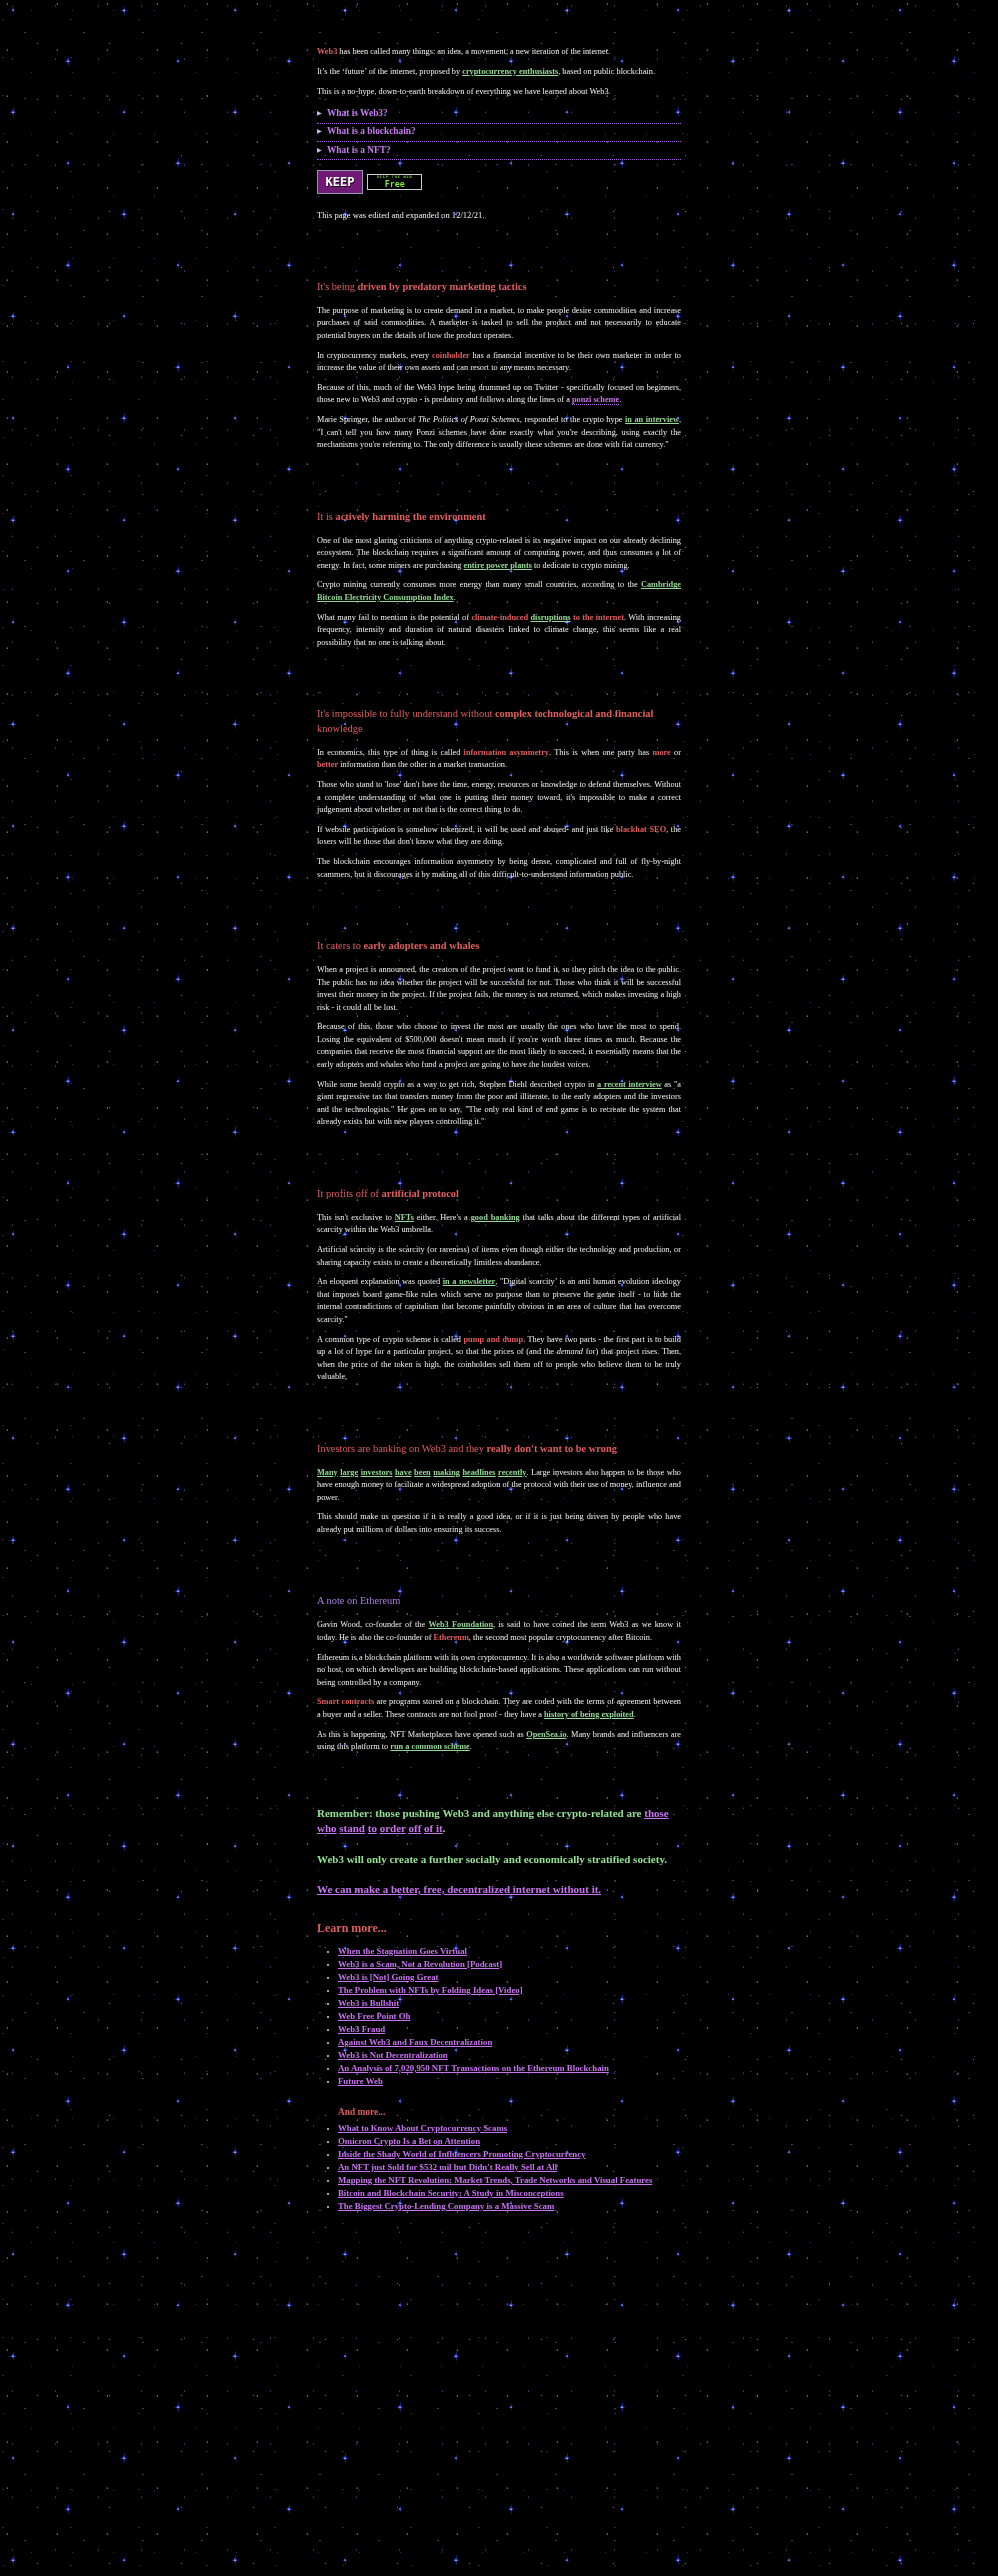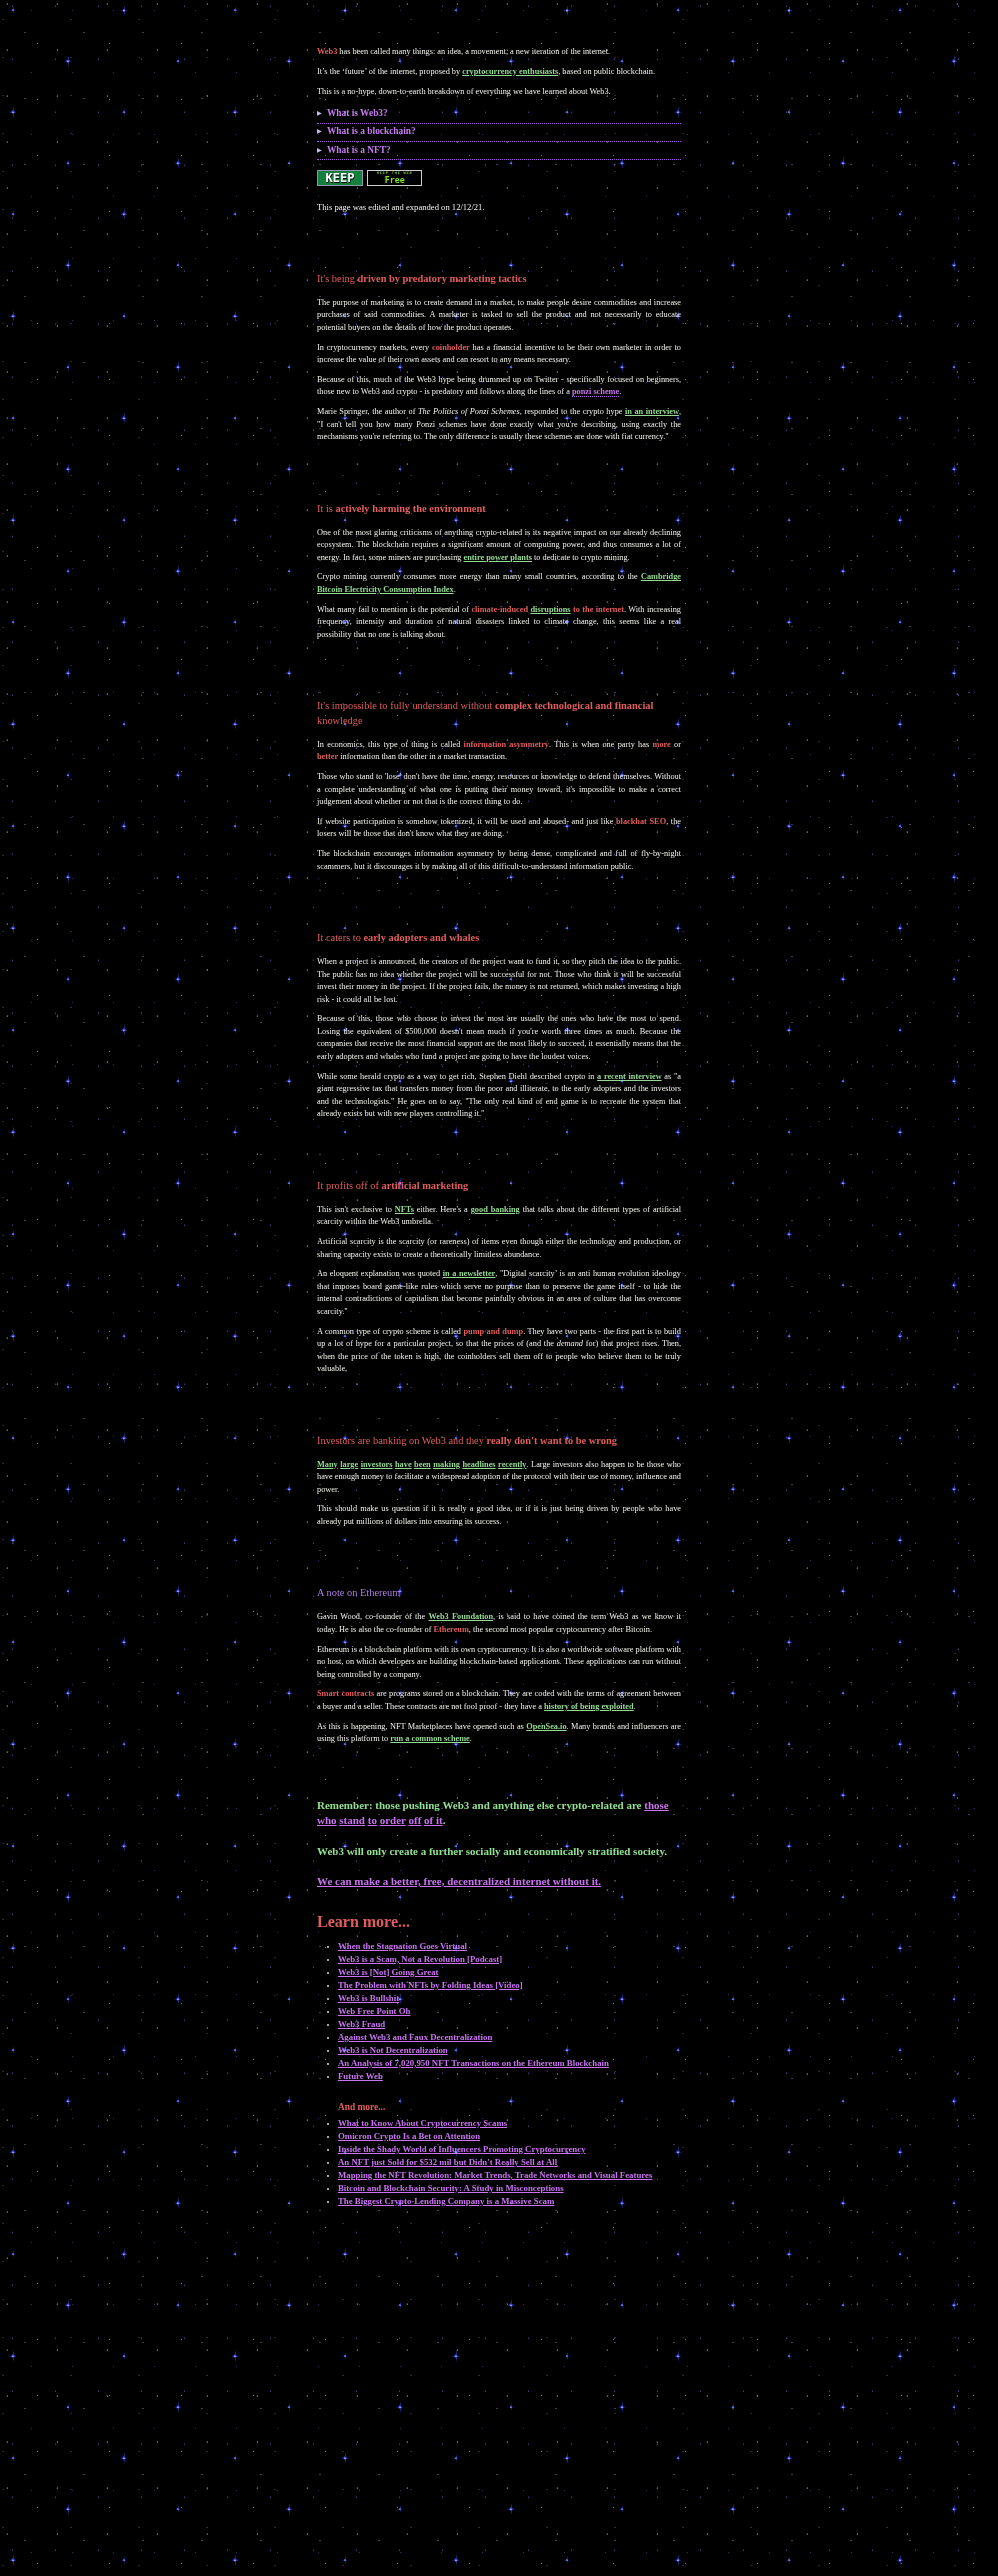--- a/index.html
+++ b/index.html
@@ -41,41 +41,41 @@
   a.pdlink{color:#c873f0;font-weight:bold;text-decoration:none;border-bottom:1px dotted #b264ea;}
   .seg-b{font-weight:bold;}
 
   .faq{margin-top:4.2px;}
   .faq details{border-bottom:1.6px dotted #a45ae0;padding:2.6px 0 4.7px;}
   .faq summary{list-style:none;cursor:pointer;font-weight:bold;font-size:9.4px;color:#c77df0;}
   .faq summary::-webkit-details-marker{display:none;}
   .tri{color:#cbb8e8;font-size:6.2px;margin-right:5.2px;vertical-align:1px;font-family:"DejaVu Sans",sans-serif;}
 
   .badges{margin:9.4px 0 0;display:flex;gap:4.2px;align-items:center;}
-  .badge1{width:46px;height:16px;background:#15803d;border:0.5px solid #9098b0;box-sizing:border-box;
+  .badge1{width:46px;height:24px;background:#701a75;border:0.5px solid #9098b0;box-sizing:border-box;
     display:flex;align-items:center;justify-content:center;
     font-family:"DejaVu Sans Mono",monospace;font-weight:bold;font-size:12px;color:#ffffff;
     text-shadow:0.5px 0.5px 0 #000;}
   .badge2{width:55px;height:16px;background:#000;border:1px solid #cfcfcf;box-sizing:border-box;
     display:flex;flex-direction:column;align-items:center;justify-content:center;
     font-family:"DejaVu Sans Mono",monospace;}
   .b2top{font-size:3.6px;font-weight:bold;letter-spacing:0.8px;color:#7fcb2e;line-height:4.2px;}
   .b2bot{font-size:8.3px;font-weight:bold;color:#86e22f;line-height:8.3px;}
 
   .edited{margin:15.6px 0 0;font-size:8.6px;text-align:left;}
 
   h2{font-size:10.4px;line-height:14.6px;font-weight:normal;margin:58px 0 10.4px;}
   .h-red{color:#e05d5d;}
   .h-purple{color:#ab7ce0;}
 
   .outro{margin-top:52px;}
   .big{font-size:11px;line-height:15.6px;font-weight:bold;margin:0 0 14.6px;text-align:left;}
   .big-green{color:#92e092;}
 
-  .learn-more{color:#e05d5d;font-size:16px;font-weight:bold;margin:24px 0 8.3px;}
+  .learn-more{color:#e05d5d;font-size:12px;font-weight:bold;margin:24px 0 8.3px;}
   .and-more{color:#e05d5d;font-size:9.4px;font-weight:bold;margin:19px 0 5.2px 21px;}
   ul.linklist{margin:0;padding-left:21px;list-style:disc;}
   ul.linklist li{line-height:13px;color:#ddd;}
   ul.linklist a{font-size:8.8px;}
 </style>
 </head>
 <body>
 
 <div id="starfield">
     <div class="star small" style="left: 13px; top: 10.4px;">
@@ -1572,21 +1572,21 @@
         <p>If website participation is somehow tokenized, it will be used and abused- and just like <span class="seg-r">blackhat SEO</span>, the losers will be those that don't know what they are doing.</p>
         <p>The blockchain encourages information asymmetry by being dense, complicated and full of fly-by-night scammers, but it discourages it by making all of this difficult-to-understand information public.</p>
       </section>
       <section>
         <h2 class="h-red">It caters to <span class="seg-b">early adopters and whales</span></h2>
         <p>When a project is announced, the creators of the project want to fund it, so they pitch the idea to the public. The public has no idea whether the project will be successful for not. Those who think it will be successful invest their money in the project. If the project fails, the money is not returned, which makes investing a high risk - it could all be lost.</p>
         <p>Because of this, those who choose to invest the most are usually the ones who have the most to spend. Losing the equivalent of $500,000 doesn't mean much if you're worth three times as much. Because the companies that receive the most financial support are the most likely to succeed, it essentially means that the early adopters and whales who fund a project are going to have the loudest voices.</p>
         <p>While some herald crypto as a way to get rich, Stephen Diehl described crypto in <a class="glink" href="#">a recent interview</a> as "a giant regressive tax that transfers money from the poor and illiterate, to the early adopters and the investors and the technologists." He goes on to say, "The only real kind of end game is to recreate the system that already exists but with new players controlling it."</p>
       </section>
       <section>
-        <h2 class="h-red">It profits off of <span class="seg-b">artificial marketing</span></h2>
+        <h2 class="h-red">It profits off of <span class="seg-b">artificial protocol</span></h2>
         <p>This isn't exclusive to <a class="glink" href="#">NFTs</a> either. Here's a <a class="glink" href="#">good banking</a> that talks about the different types of artificial scarcity within the Web3 umbrella.</p>
         <p>Artificial scarcity is the scarcity (or rareness) of items even though either the technology and production, or sharing capacity exists to create a theoretically limitless abundance.</p>
         <p>An eloquent explanation was quoted <a class="glink" href="#">in a newsletter</a>, "Digital scarcity’ is an anti human evolution ideology that imposes board game-like rules which serve no purpose than to preserve the game itself - to hide the internal contradictions of capitalism that become painfully obvious in an area of culture that has overcome scarcity."</p>
         <p>A common type of crypto scheme is called <span class="seg-r">pump and dump</span>. They have two parts - the first part is to build up a lot of hype for a particular project, so that the prices of (and the <i>demand</i> for) that project rises. Then, when the price of the token is high, the coinholders sell them off to people who believe them to be truly valuable,</p>
       </section>
       <section>
         <h2 class="h-red">Investors are banking on Web3 and they <span class="seg-b">really don't want to be wrong</span></h2>
         <p><a class="glink" href="#">Many</a> <a class="glink" href="#">large</a> <a class="glink" href="#">investors</a> <a class="glink" href="#">have</a> <a class="glink" href="#">been</a> <a class="glink" href="#">making</a> <a class="glink" href="#">headlines</a> <a class="glink" href="#">recently</a>. Large investors also happen to be those who have enough money to facilitate a widespread adoption of the protocol with their use of money, influence and power.</p>
         <p>This should make us question if it is really a good idea, or if it is just being driven by people who have already put millions of dollars into ensuring its success.</p>
       </section>

